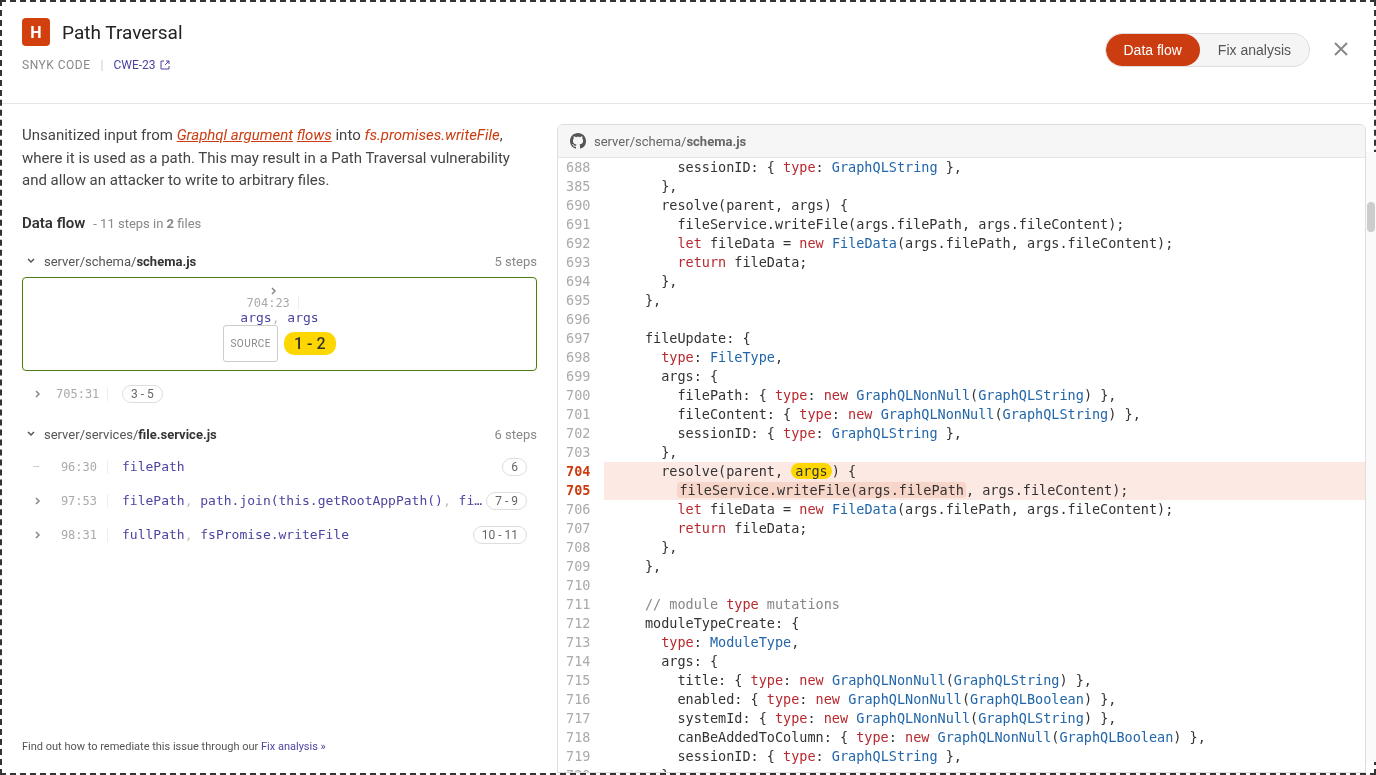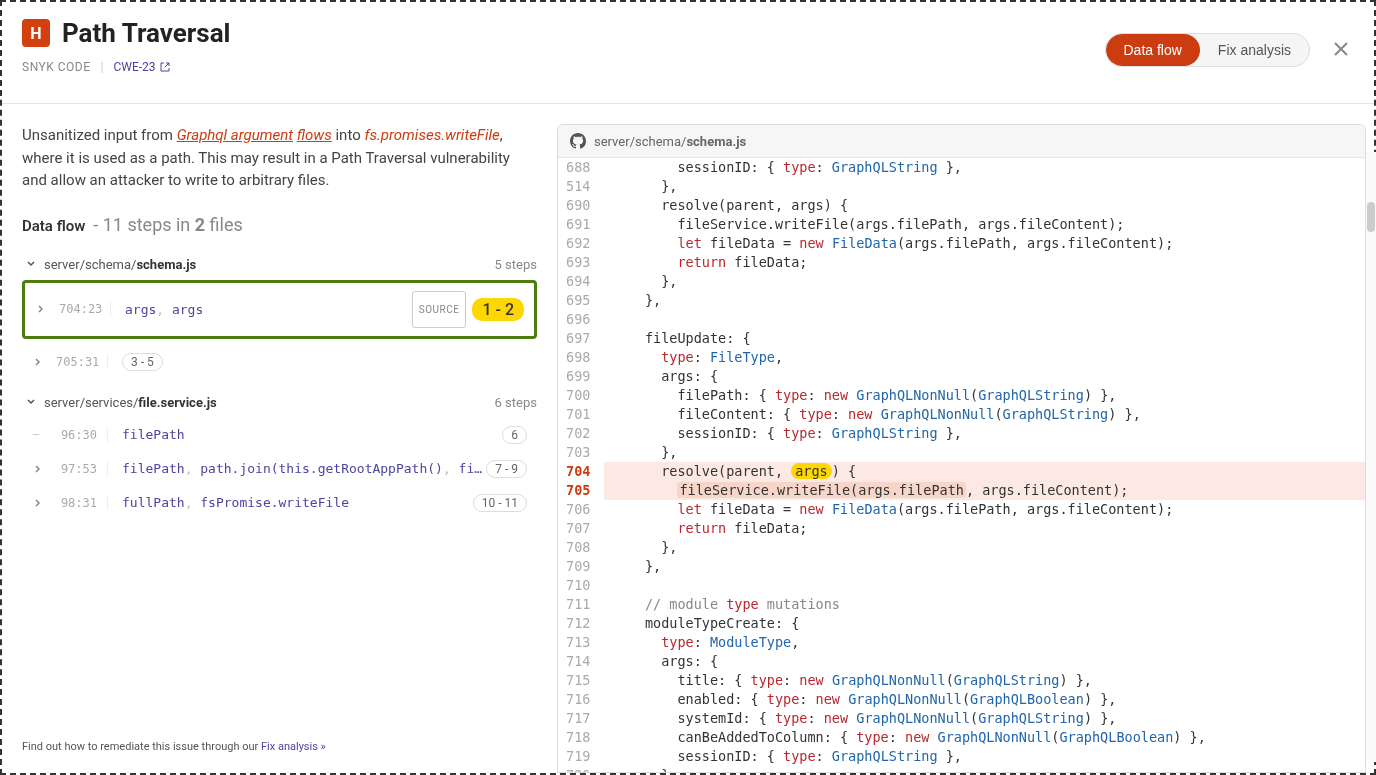--- a/index.html
+++ b/index.html
@@ -1,47 +1,47 @@
 <!DOCTYPE html>
 <html><head>
 <meta charset="utf-8">
 <style>
 * { margin: 0; padding: 0; box-sizing: border-box; }
 body { font-family: -apple-system, BlinkMacSystemFont, "Segoe UI", Roboto, sans-serif; font-size: 14px; color: #333; background: #fff; border: 2px dashed #333; width: 1376px; height: 775px; overflow: hidden; }
 .header { display: flex; align-items: flex-start; justify-content: space-between; padding: 16px 20px 0 20px; border-bottom: 1px solid #e5e5e5; height: 102px; }
 .header-left { display: flex; flex-direction: column; }
 .title-row { display: flex; align-items: center; gap: 12px; }
 .logo { width: 28px; height: 28px; background: #d2400e; border-radius: 4px; display: flex; align-items: center; justify-content: center; color: white; font-weight: bold; font-size: 16px; }
-.page-title { font-size: 26px; font-weight: 700; color: #222; }
+.page-title { font-size: 19px; font-weight: 400; color: #222; }
 .meta-row { display: flex; align-items: center; gap: 10px; margin-top: 12px; font-size: 12px; }
 .meta-label { color: #888; letter-spacing: 0.5px; }
 .meta-divider { color: #ccc; }
 .cwe-link { color: #4b45a1; text-decoration: none; display: flex; align-items: center; gap: 4px; }
 .header-right { display: flex; align-items: center; gap: 18px; padding-top: 14px; }
 .toggle-group { display: flex; border: 1px solid #ddd; border-radius: 20px; overflow: hidden; background: #f5f5f5; }
 .toggle-btn { padding: 8px 18px; border: none; background: transparent; font-size: 14px; cursor: pointer; color: #555; }
 .toggle-btn.active { background: #cb3d10; color: white; border-radius: 20px; }
 .close-btn { background: none; border: none; font-size: 24px; color: #888; cursor: pointer; padding: 4px; }
 .body { display: flex; height: calc(100% - 102px); }
 .left-panel { width: 555px; padding: 20px; display: flex; flex-direction: column; overflow-y: auto; }
 .issue-desc { font-size: 15px; color: #444; line-height: 1.5; margin-bottom: 22px; }
 .issue-desc .italic-link { color: #cb3d10; font-style: italic; text-decoration: underline; cursor: pointer; }
 .issue-desc .italic { color: #cb3d10; font-style: italic; }
 .dataflow-header { display: flex; align-items: baseline; gap: 8px; margin-bottom: 14px; }
 .dataflow-title { font-weight: 600; font-size: 15px; }
-.dataflow-sub { font-size: 18px; color: #888; }
+.dataflow-sub { font-size: 13px; color: #888; }
 .file-group { margin-bottom: 8px; }
 .file-header { display: flex; align-items: center; justify-content: space-between; padding: 8px 0 8px 4px; cursor: pointer; }
 .file-header-left { display: flex; align-items: center; gap: 8px; }
 .chevron { width: 10px; color: #555; }
 .file-path { font-size: 13px; color: #555; }
 .file-path strong { color: #333; }
 .steps-label { font-size: 13px; color: #888; }
 .step-row { display: flex; align-items: center; padding: 8px 10px; font-size: 13px; position: relative; }
-.step-row.boxed { border: 3px solid #4d7c0f; border-radius: 4px; margin-bottom: 6px; }
+.step-row.boxed { border: 1px solid #4d7c0f; border-radius: 4px; margin-bottom: 6px; flex-direction: column; }
 .step-chevron { width: 12px; color: #888; margin-right: 12px; }
 .step-loc { color: #aaa; width: 52px; text-align: right; margin-right: 14px; font-family: monospace; font-size: 12px; border-right: 1px solid #eee; padding-right: 10px; }
 .step-tokens { flex: 1; font-family: monospace; font-size: 13px; color: #4b45a1; overflow: hidden; text-overflow: ellipsis; white-space: nowrap; }
 .step-tokens .sep { color: #bbb; }
 .step-badges { display: flex; align-items: center; gap: 6px; }
 .badge-source { border: 1px solid #ccc; border-radius: 3px; padding: 12px 6px; font-size: 10px; color: #888; letter-spacing: 0.5px; }
 .badge-num { background: #ffd700; border-radius: 10px; padding: 2px 10px; font-size: 16px; font-weight: 500; }
 .badge-range { border: 1px solid #ddd; border-radius: 10px; padding: 1px 8px; font-size: 12px; color: #666; }
 .footer-text { margin-top: auto; padding-top: 20px; font-size: 11px; color: #555; }
 .footer-text a { color: #4b45a1; text-decoration: none; }
@@ -193,21 +193,21 @@
     <div class="code-panel">
       <div class="code-header">
         <svg class="gh-icon" viewBox="0 0 16 16">
             <path fill="#555" d="M8 0C3.58 0 0 3.58 0 8c0 3.54 2.29 6.53 5.47 7.59.4.07.55-.17.55-.38 0-.19-.01-.82-.01-1.49-2.01.37-2.53-.49-2.69-.94-.09-.23-.48-.94-.82-1.13-.28-.15-.68-.52-.01-.53.63-.01 1.08.58 1.23.82.72 1.21 1.87.87 2.33.66.07-.52.28-.87.51-1.07-1.78-.2-3.64-.89-3.64-3.95 0-.87.31-1.59.82-2.15-.08-.2-.36-1.02.08-2.12 0 0 .67-.21 2.2.82.64-.18 1.32-.27 2-.27.68 0 1.36.09 2 .27 1.53-1.04 2.2-.82 2.2-.82.44 1.1.16 1.92.08 2.12.51.56.82 1.27.82 2.15 0 3.07-1.87 3.75-3.65 3.95.29.25.54.73.54 1.48 0 1.07-.01 1.93-.01 2.2 0 .21.15.46.55.38A8.013 8.013 0 0016 8c0-4.42-3.58-8-8-8z"></path>
           </svg>
         <span><span>server/schema/</span><strong>schema.js</strong></span>
       </div>
       <div class="code-body">
         <div class="gutter" id="gutter">
             <div style="height: 19px;">688</div>
-            <div style="height: 19px;">514</div>
+            <div style="height: 19px;">385</div>
             <div style="height: 19px;">690</div>
             <div style="height: 19px;">691</div>
             <div style="height: 19px;">692</div>
             <div style="height: 19px;">693</div>
             <div style="height: 19px;">694</div>
             <div style="height: 19px;">695</div>
             <div style="height: 19px;">696</div>
             <div style="height: 19px;">697</div>
             <div style="height: 19px;">698</div>
             <div style="height: 19px;">699</div>

